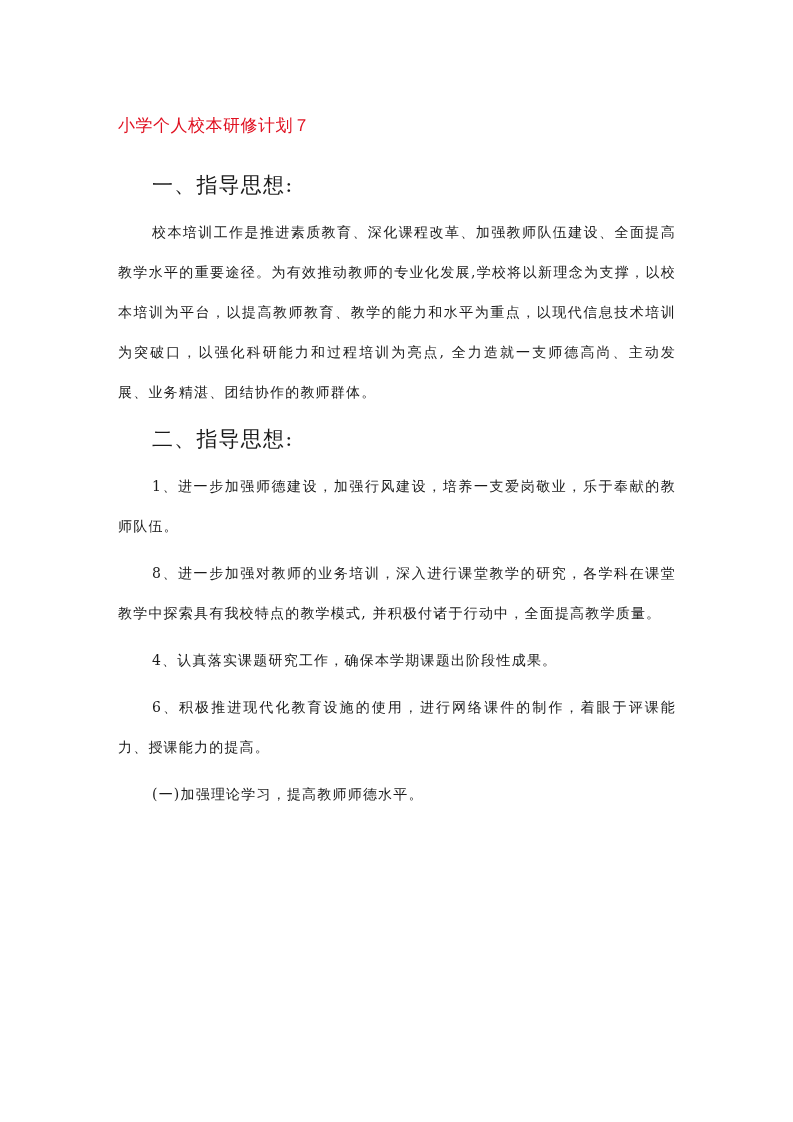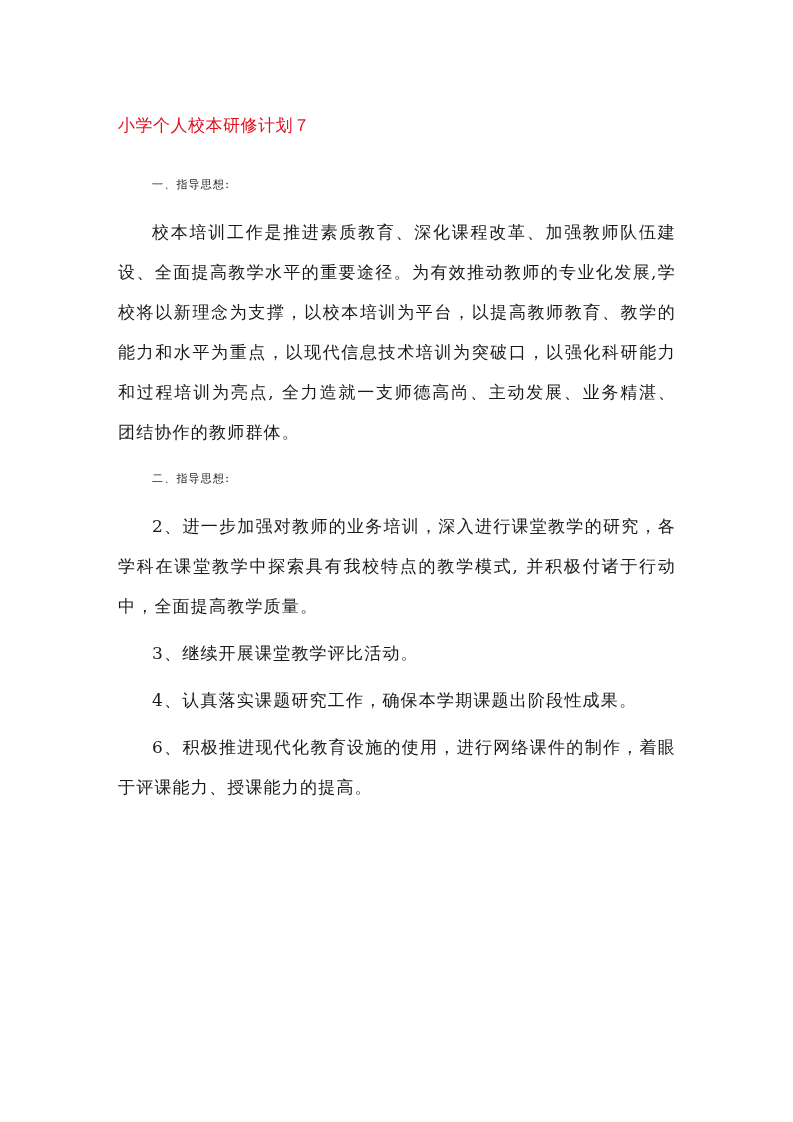--- a/index.html
+++ b/index.html
@@ -31,45 +31,46 @@
     }
     .title {
       color: #e01020;
       font-size: 17px;
       line-height: 24px;
       margin: 0 0 28px 0;
       font-weight: normal;
       letter-spacing: 0.5px;
     }
     .para {
-      font-size: 17px;
+      font-size: 14px;
       line-height: 40px;
       margin: 0 0 7px 0;
       text-indent: 34px;
       text-align: justify;
       letter-spacing: 1.2px;
     }
     .heading {
-      font-size: 11px;
+      font-size: 21px;
       line-height: 40px;
       margin: 0 0 7px 0;
       text-indent: 34px;
       letter-spacing: 1.2px;
     }
   </style>
 </head>
 <body>
 
 <div class="page">
   <div class="content">
     <h1 class="title">小学个人校本研修计划７</h1>
 
     <p class="heading">一、指导思想:</p>
     <p class="para">校本培训工作是推进素质教育、深化课程改革、加强教师队伍建设、全面提高教学水平的重要途径。为有效推动教师的专业化发展,学校将以新理念为支撑，以校本培训为平台，以提高教师教育、教学的能力和水平为重点，以现代信息技术培训为突破口，以强化科研能力和过程培训为亮点, 全力造就一支师德高尚、主动发展、业务精湛、团结协作的教师群体。</p>
 
     <p class="heading">二、指导思想:</p>
-    <p class="para">2、进一步加强对教师的业务培训，深入进行课堂教学的研究，各学科在课堂教学中探索具有我校特点的教学模式, 并积极付诸于行动中，全面提高教学质量。</p>
-    <p class="para">3、继续开展课堂教学评比活动。</p>
+    <p class="para">1、进一步加强师德建设，加强行风建设，培养一支爱岗敬业，乐于奉献的教师队伍。</p>
+    <p class="para">8、进一步加强对教师的业务培训，深入进行课堂教学的研究，各学科在课堂教学中探索具有我校特点的教学模式, 并积极付诸于行动中，全面提高教学质量。</p>
     <p class="para">4、认真落实课题研究工作，确保本学期课题出阶段性成果。</p>
     <p class="para">6、积极推进现代化教育设施的使用，进行网络课件的制作，着眼于评课能力、授课能力的提高。</p>
 
+    <p class="para">(一)加强理论学习，提高教师师德水平。</p>
   </div>
 </div>
 
 </body></html>

